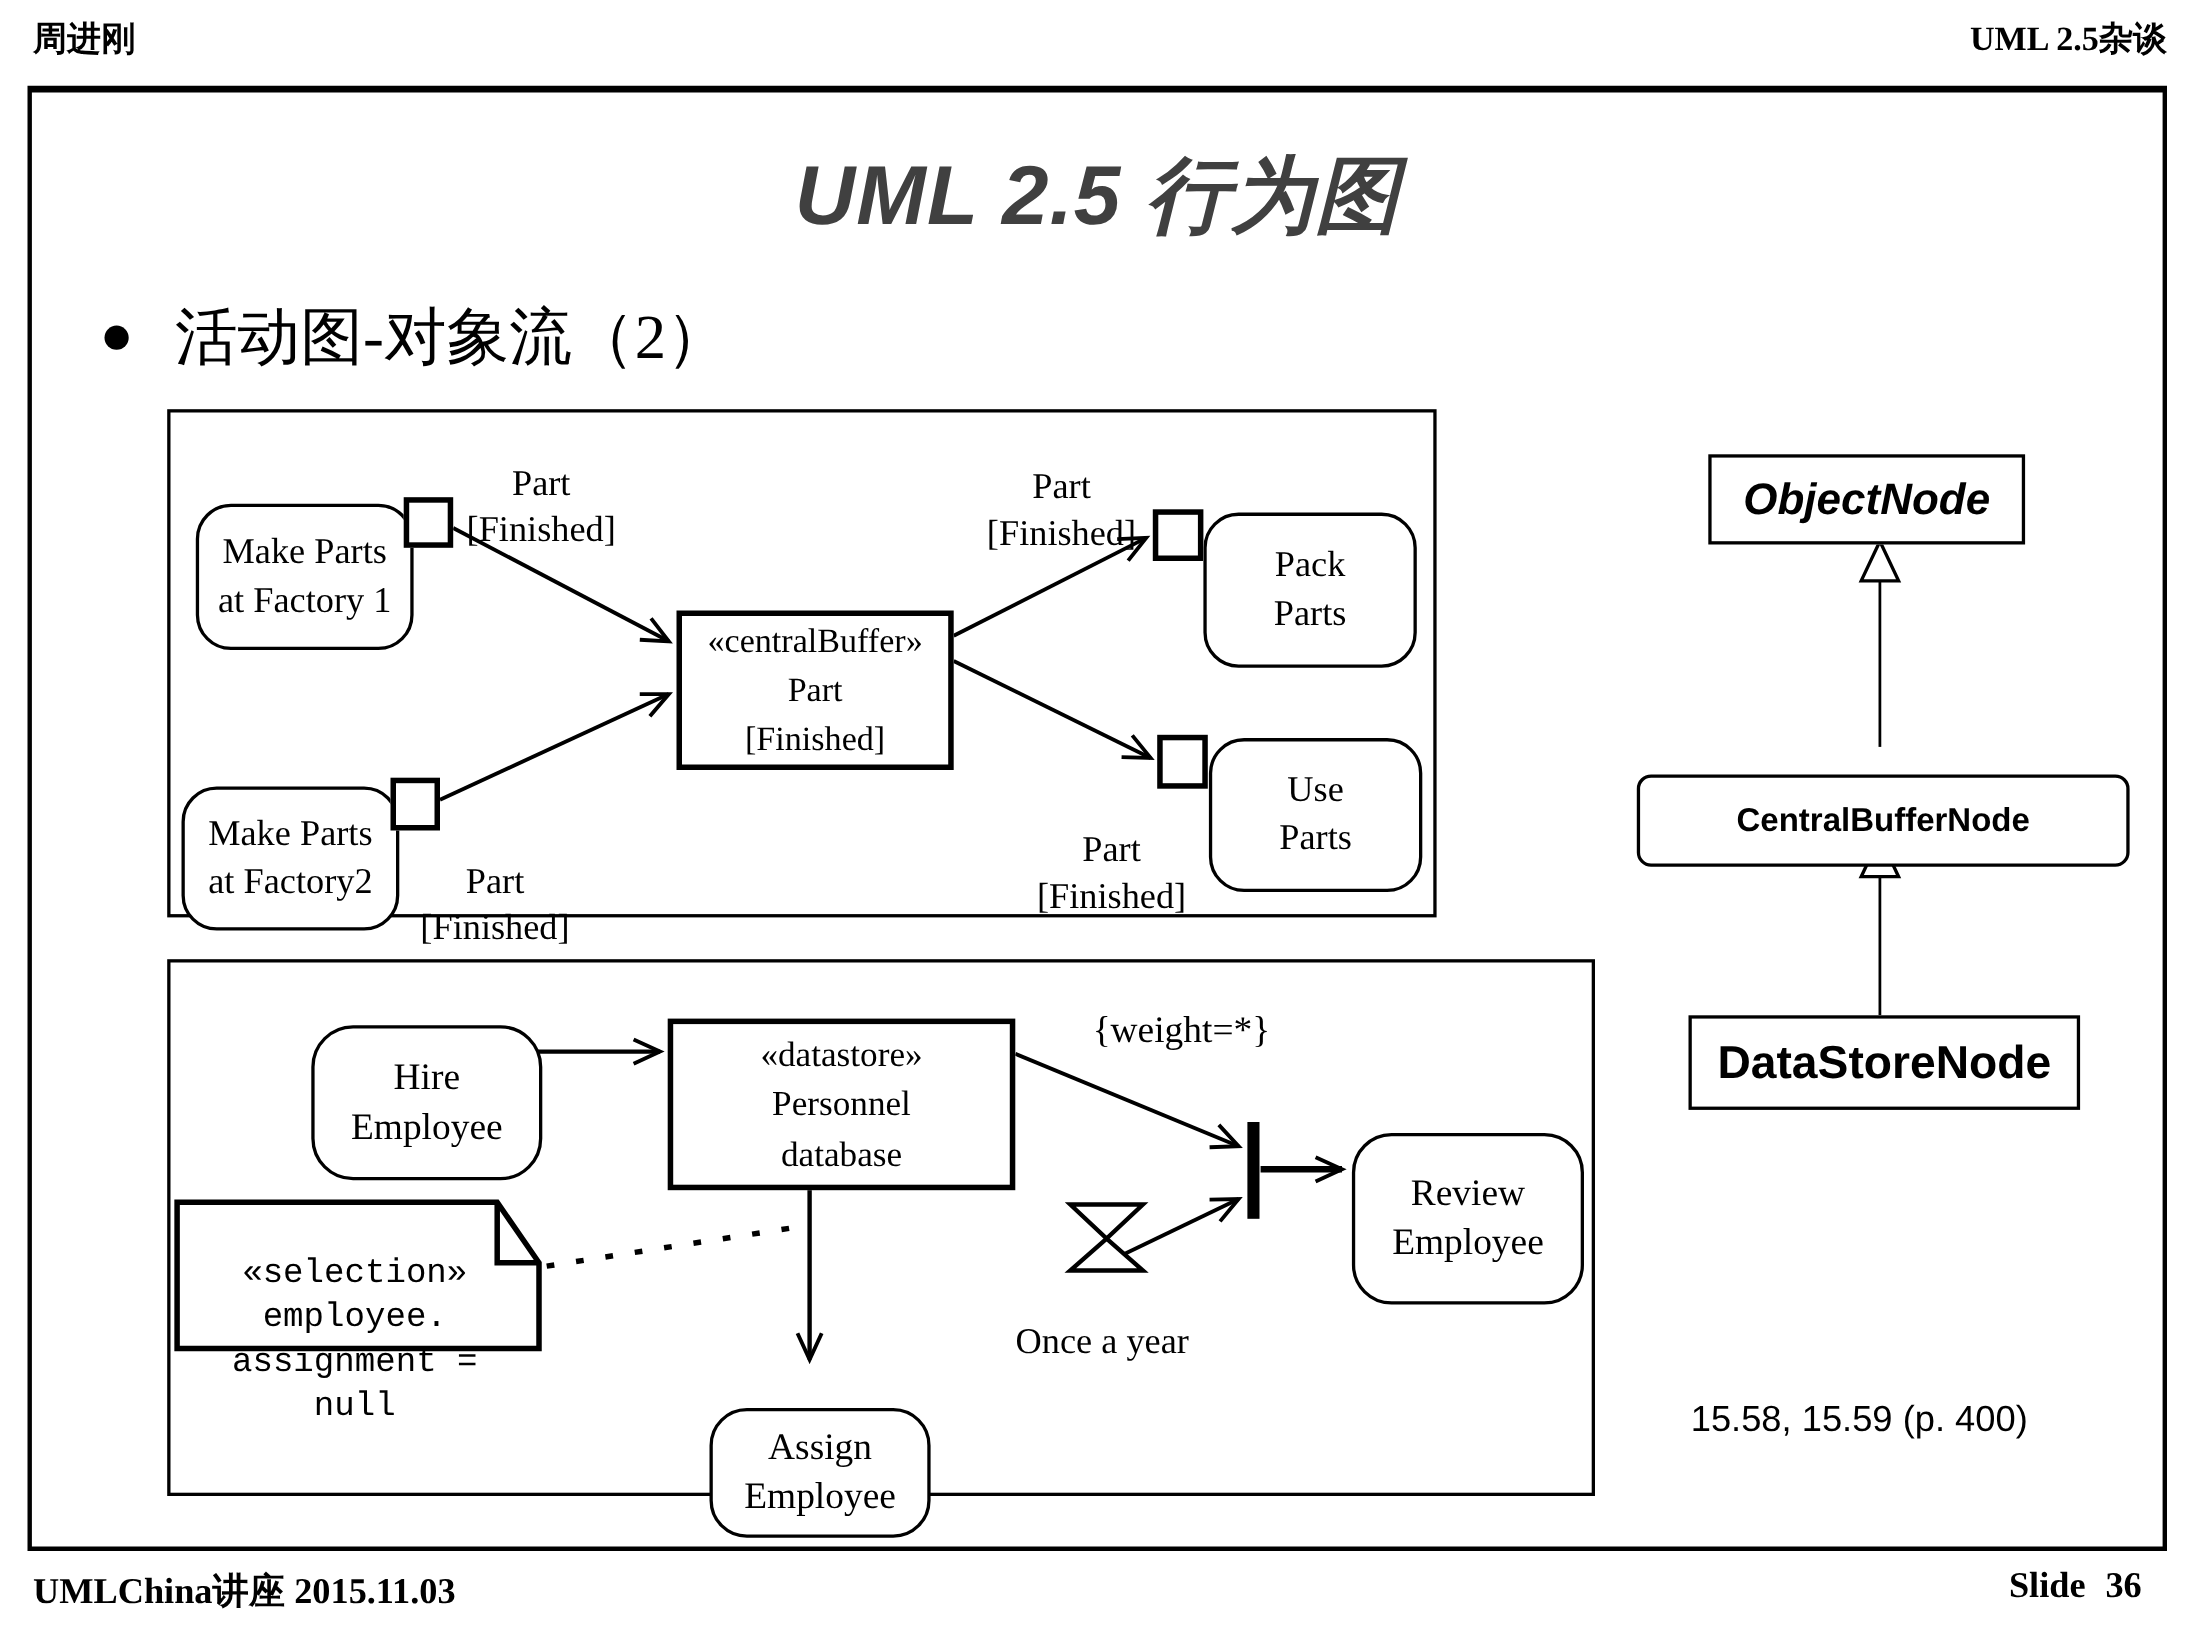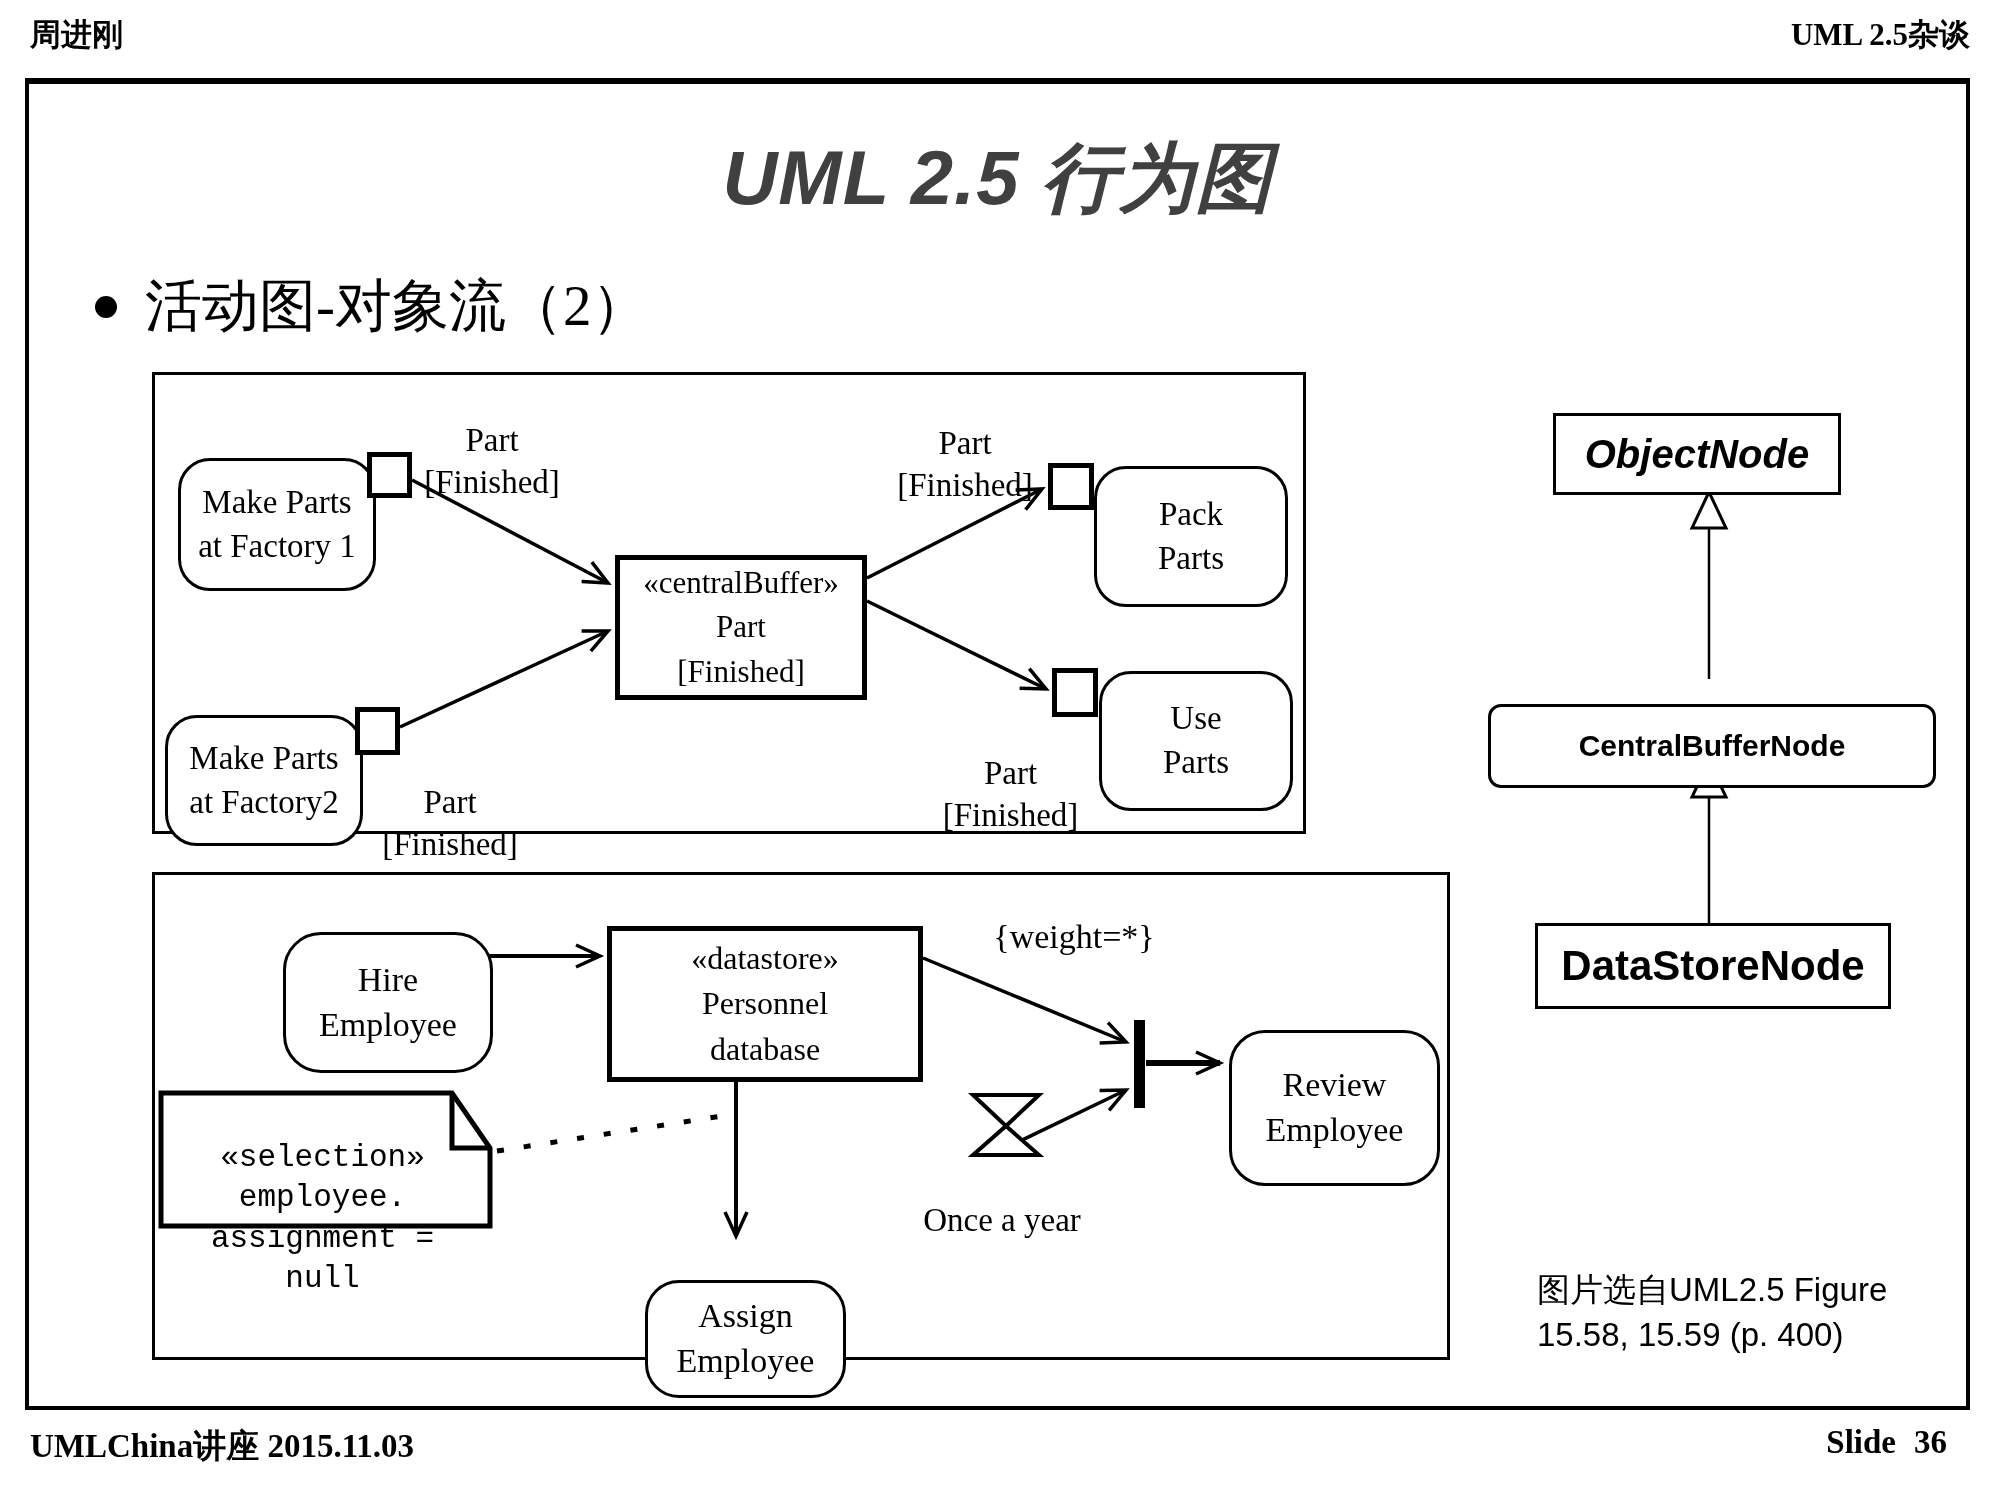--- a/index.html
+++ b/index.html
@@ -8,21 +8,21 @@
   .abs{position:absolute;}
   .ml{white-space:pre-line;margin-top:40px;}
   
   .hdr{font-size:31px;font-weight:bold;font-family:"Liberation Serif",serif;}
   .ftr{font-size:33px;font-weight:bold;font-family:"Liberation Serif",serif;}
   
   .slide-border{border:4px solid #000;border-top-width:6px;}
   
   .title{width:1945px;text-align:center;font-size:76px;font-weight:600;
          font-family:"Liberation Sans",sans-serif;letter-spacing:1px;}
-  .bullet-row{display:flex;align-items:center;gap:28px;}
+  .bullet-row{display:flex;align-items:center;gap:42px;}
   .bullet-dot{width:22px;height:22px;border-radius:50%;background:#000;}
   .bullet-text{font-size:57px;font-family:"Liberation Serif",serif;}
   
   .frame{border:3px solid #000;background:transparent;}
   
   .act{border:3px solid #000;border-radius:32px;background:#fff;
        display:flex;align-items:center;justify-content:center;text-align:center;
        font-size:33px;line-height:1.32;}
   .obj{border:5px solid #000;background:#fff;display:flex;align-items:center;
        justify-content:center;text-align:center;font-size:31px;line-height:1.42;}
@@ -145,21 +145,20 @@
 employee.
 assignment = null</div>
 
 <div class="abs lbl" style="left:872px;top:1200px;width:260px;">Once a year</div>
 
 <div class="abs cls" style="left:1553px;top:413px;width:282px;height:76px;font-size:40px;font-style:italic;">ObjectNode</div>
 <div class="abs cls" style="left:1488px;top:704px;width:442px;height:78px;font-size:30px;border-radius:13px;">CentralBufferNode</div>
 <div class="abs cls" style="left:1535px;top:923px;width:350px;height:80px;font-size:42px;">DataStoreNode</div>
 
 <div class="abs citation" style="left:1537px;top:1268px;width:420px;">
-  <div>图片选自UML2.5 Figure</div>
   <div>15.58, 15.59 (p. 400)</div>
 </div>
 
 <div class="abs ftr" style="left:30px;top:1424px;">UMLChina讲座 2015.11.03</div>
 <div class="abs footer-right" style="right:53px;top:1424px;">
   <span>Slide</span>
   <span>36</span>
 </div>
 
 </body></html>

